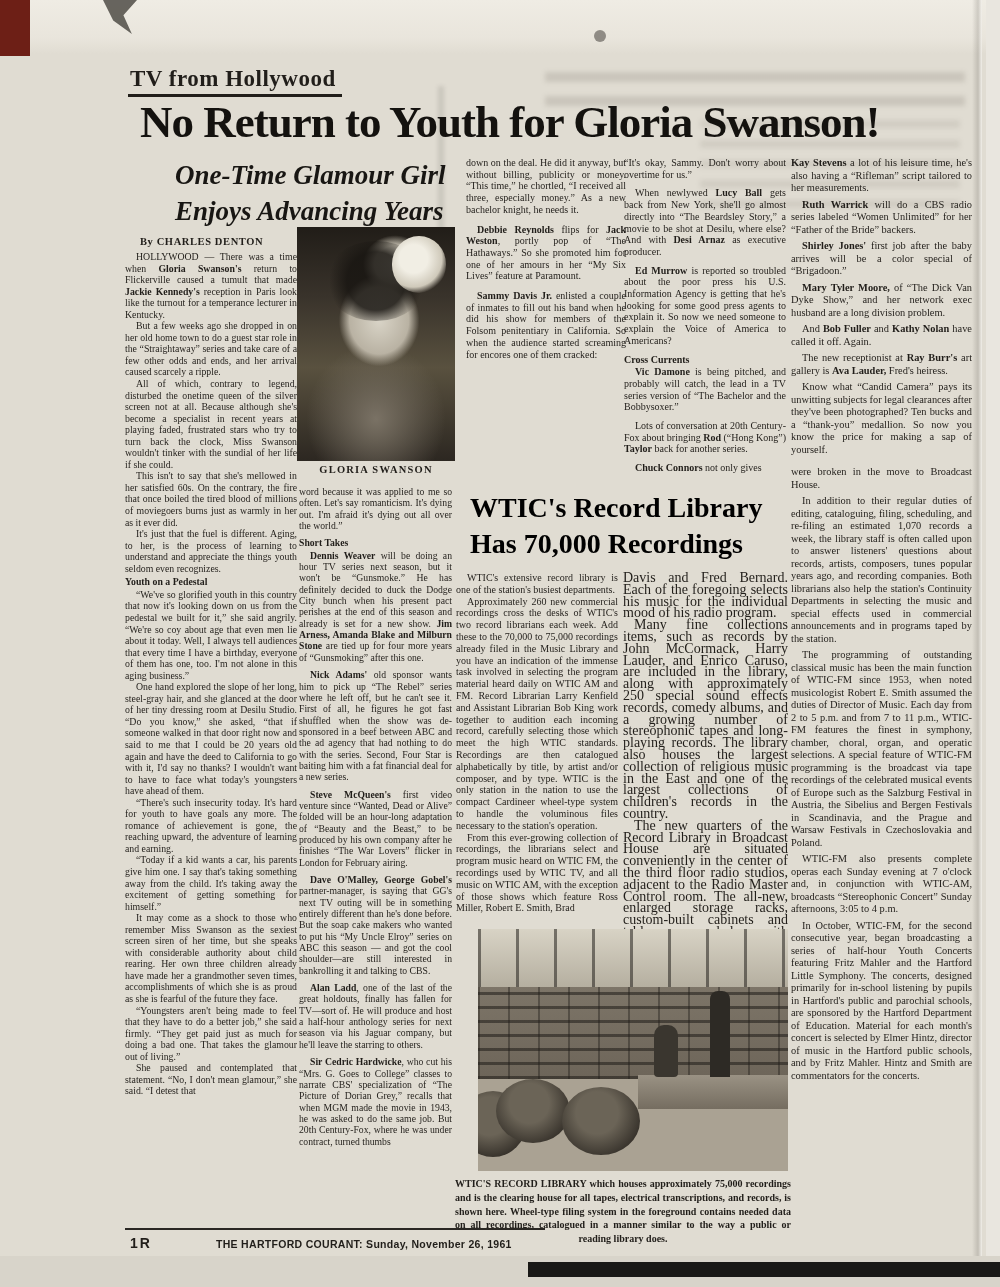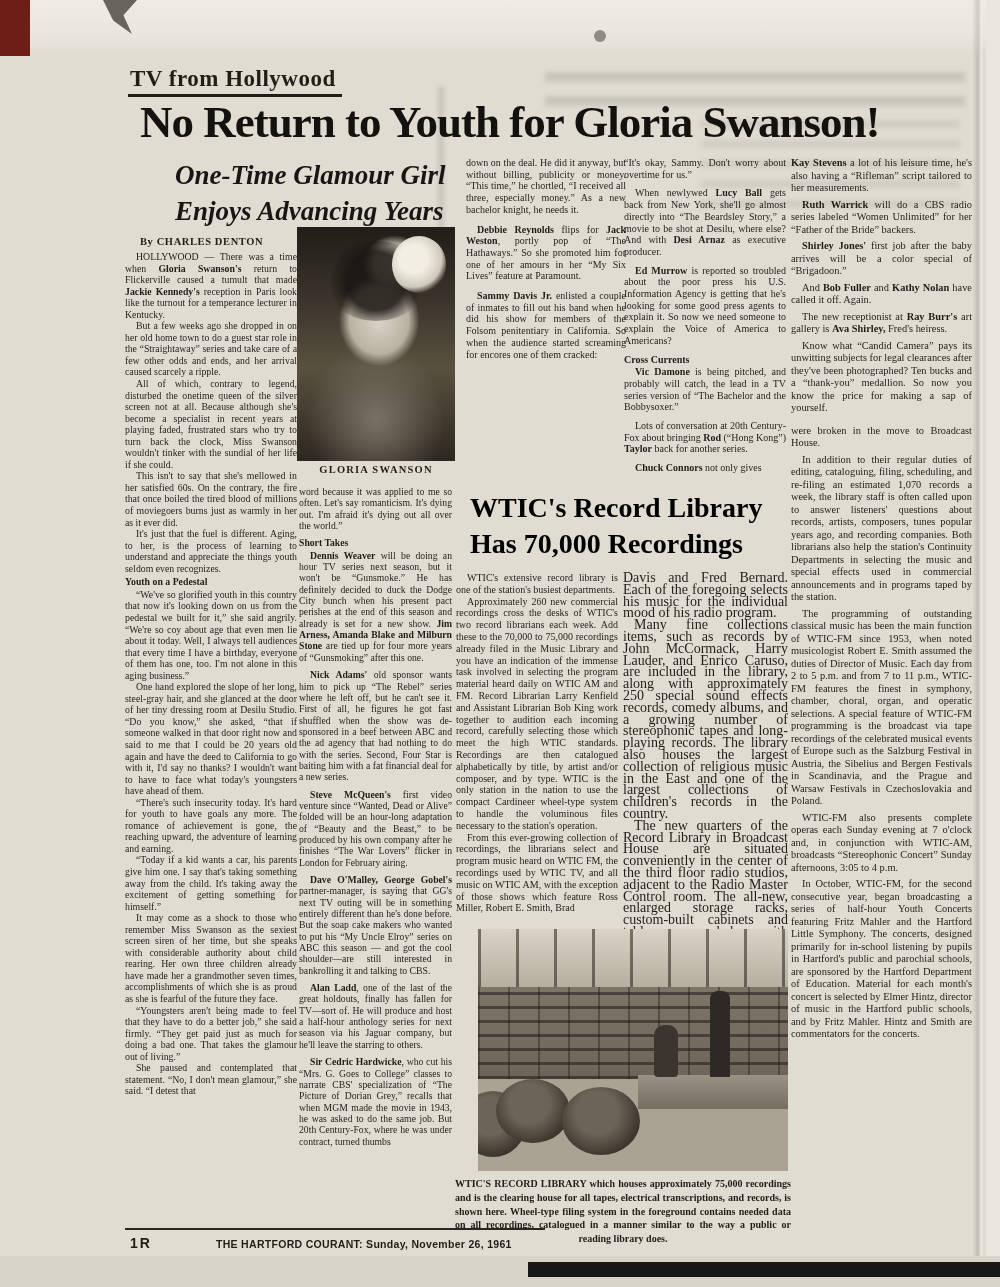--- a/index.html
+++ b/index.html
@@ -175,22 +175,23 @@
     <p><b>Vic Damone</b> is being pitched, and probably will catch, the lead in a TV series version of “The Bachelor and the Bobbysoxer.”</p>
     <p>Lots of conversation at 20th Century-Fox about bringing <b>Rod</b> (“Hong Kong”) <b>Taylor</b> back for another series.</p>
     <p><b>Chuck Connors</b> not only gives</p>
   </div>
 
 <div class="col col5">
   <div>
       <p class="ni"><b>Kay Stevens</b> a lot of his leisure time, he's also having a “Rifleman” script tailored to her measurements.</p>
       <p><b>Ruth Warrick</b> will do a CBS radio series labeled “Women Unlimited” for her “Father of the Bride” backers.</p>
       <p><b>Shirley Jones'</b> first job after the baby arrives will be a color special of “Brigadoon.”</p>
+      <p><b>Mary Tyler Moore,</b> of “The Dick Van Dyke Show,” and her network exec husband are a long division problem.</p>
       <p>And <b>Bob Fuller</b> and <b>Kathy Nolan</b> have called it off. Again.</p>
-      <p>The new receptionist at <b>Ray Burr's</b> art gallery is <b>Ava Shirley,</b> Fred's heiress.</p>
+      <p>The new receptionist at <b>Ray Burr's</b> art gallery is <b>Ava Lauder,</b> Fred's heiress.</p>
       <p>Know what “Candid Camera” pays its unwitting subjects for legal clearances after they've been photographed? Ten bucks and a “thank-you” medallion. So now you know the price for making a sap of yourself.</p>
     </div>
   <div class="gap-top">
       <p class="ni">were broken in the move to Broadcast House.</p>
       <p>In addition to their regular duties of editing, cataloguing, filing, scheduling, and re-filing an estimated 1,070 records a week, the library staff is often called upon to answer listeners' questions about records, artists, composers, tunes popular years ago, and recording companies. Both librarians also help the station's Continuity Departments in selecting the music and special effects used in commercial announcements and in programs taped by the station.</p>
     </div>
   <div>
       <p>The programming of outstanding classical music has been the main function of WTIC-FM since 1953, when noted musicologist Robert E. Smith assumed the duties of Director of Music. Each day from 2 to 5 p.m. and from 7 to 11 p.m., WTIC-FM features the finest in symphony, chamber, choral, organ, and operatic selections. A special feature of WTIC-FM programming is the broadcast via tape recordings of the celebrated musical events of Europe such as the Salzburg Festival in Austria, the Sibelius and Bergen Festivals in Scandinavia, and the Prague and Warsaw Festivals in Czechoslovakia and Poland.</p>
       <p>WTIC-FM also presents complete operas each Sunday evening at 7 o'clock and, in conjunction with WTIC-AM, broadcasts “Stereophonic Concert” Sunday afternoons, 3:05 to 4 p.m.</p>
       <p>In October, WTIC-FM, for the second consecutive year, began broadcasting a series of half-hour Youth Concerts featuring Fritz Mahler and the Hartford Little Symphony. The concerts, designed primarily for in-school listening by pupils in Hartford's public and parochial schools, are sponsored by the Hartford Department of Education. Material for each month's concert is selected by Elmer Hintz, director of music in the Hartford public schools, and by Fritz Mahler. Hintz and Smith are commentators for the concerts.</p>

